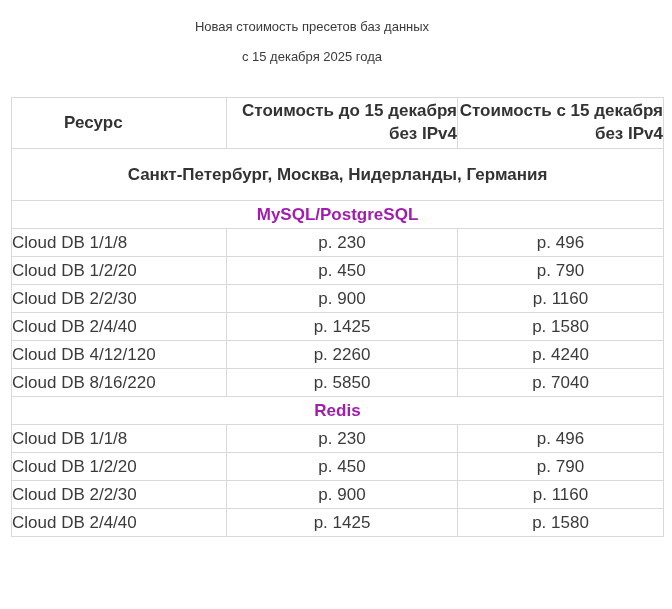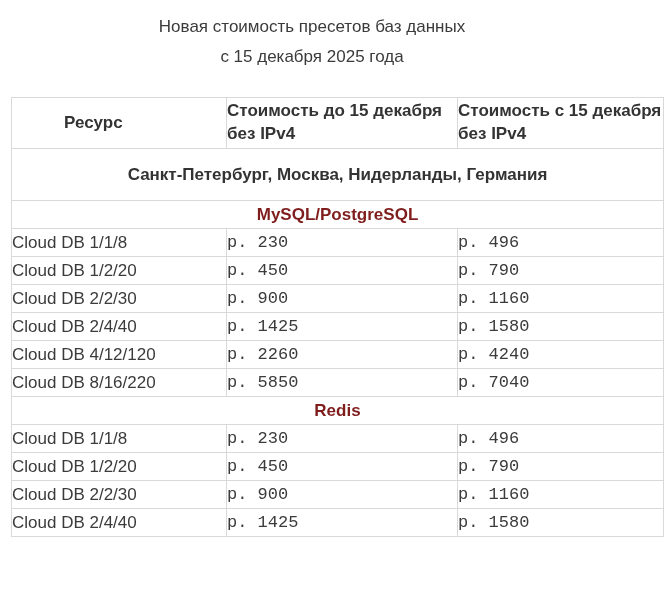--- a/index.html
+++ b/index.html
@@ -11,21 +11,21 @@
     width: 672px;
     height: 609px;
     overflow: hidden;
     font-family: "Liberation Sans", sans-serif;
     color: #3b3b3b;
   }
   .title-wrap {
     width: 604px;
     margin: 12px 0 0 10px;
     text-align: center;
-    font-size: 17px;
+    font-size: 13px;
     line-height: 30px;
     color: #3b3b3b;
   }
   table.pricing {
     border-collapse: collapse;
     table-layout: fixed;
     width: 652px;
     margin: 25px 0 0 11px;
     font-size: 17px;
     color: #3b3b3b;
@@ -33,52 +33,51 @@
   table.pricing th,
   table.pricing td {
     border: 1px solid #d9d9d9;
     padding: 0;
     vertical-align: middle;
     overflow: hidden;
   }
   th.col-head {
     font-weight: bold;
     height: 50px;
-    text-align: left;
+    text-align: right;
     white-space: pre-line;
     line-height: 1.35;
     color: #333333;
   }
   th.col-head.resource {
     text-align: left;
     padding-left: 52px;
     white-space: normal;
   }
   td.region-cell {
     height: 51px;
     text-align: center;
     font-weight: bold;
     color: #333333;
     margin-top: 32px;
   }
   td.section-cell {
     height: 27px;
     text-align: center;
     font-weight: bold;
-    color: #7f1d1d;
+    color: #a21caf;
   }
   td.res-cell {
     height: 27px;
     text-align: left;
     padding-left: 52px;
   }
   td.price-cell {
     height: 27px;
-    text-align: left;
-    font-family: Liberation Mono, monospace;
+    text-align: center;
   }
 </style>
 </head>
 <body>
 
 <div class="title-wrap">
   <div>Новая стоимость пресетов баз данных</div>
   <div>с 15 декабря 2025 года</div>
 </div>
 

